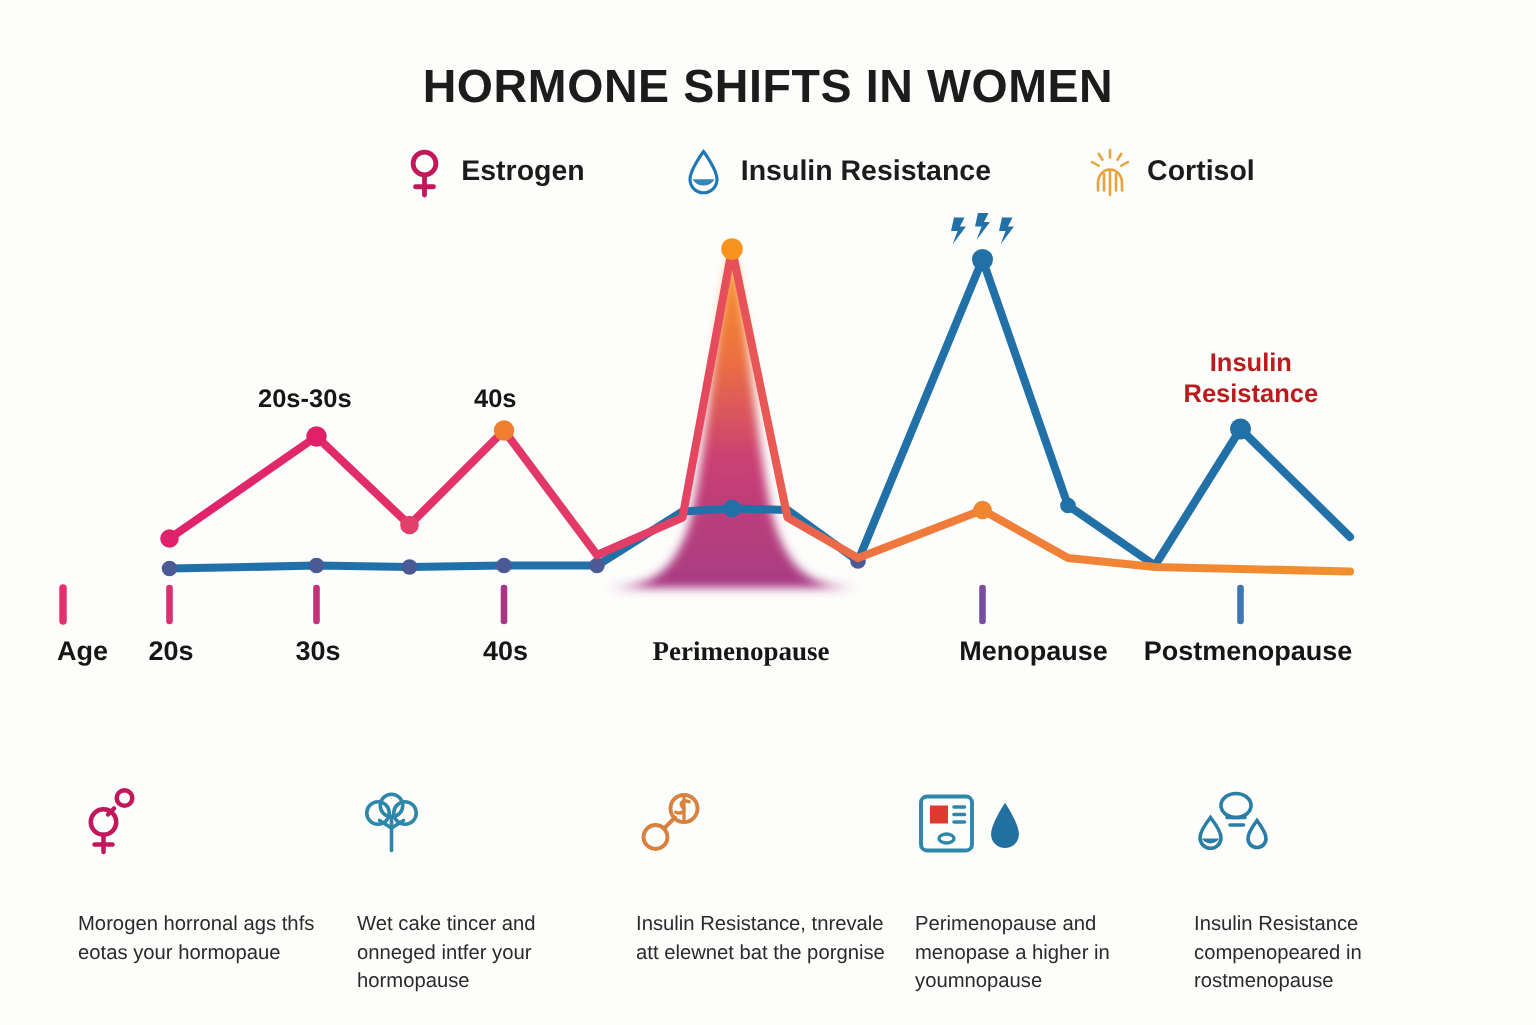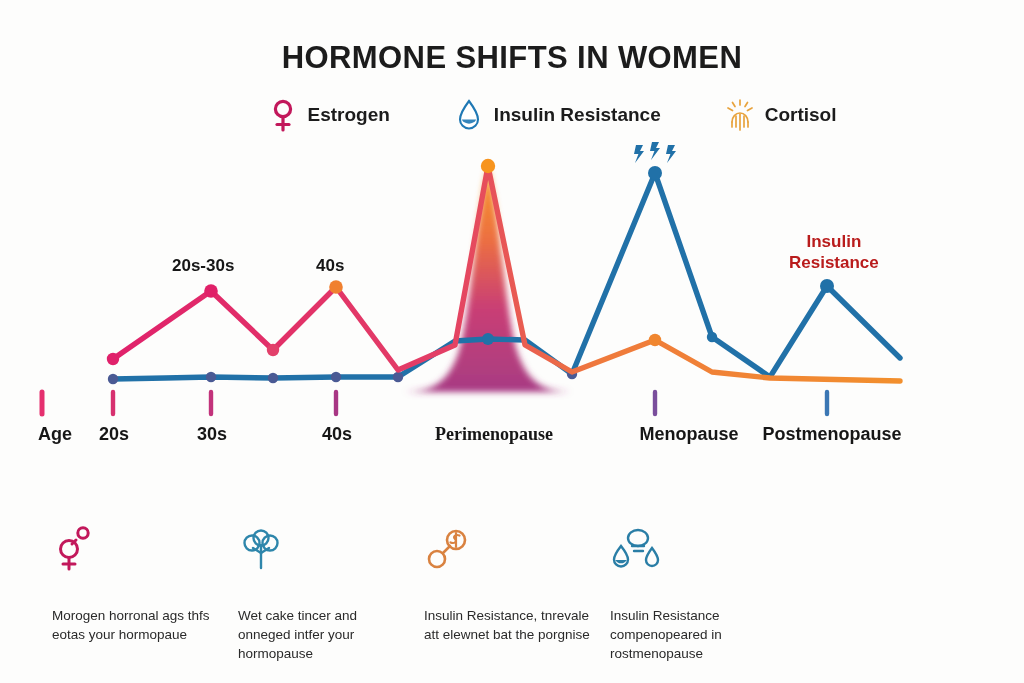--- a/index.html
+++ b/index.html
@@ -327,20 +327,42 @@
               <line x1="19" y1="27" x2="26" y2="20" stroke-linecap="round"></line>
               <path d="M35.5 9.5 c-4 -1.5 -7 1 -4.5 3.5 c2.5 2.5 -0.5 5 -4.5 3.5" stroke-width="2.2" stroke-linecap="round"></path>
               <line x1="32" y1="7" x2="32" y2="21" stroke-width="2.2" stroke-linecap="round"></line>
             </g>
           </svg>
         </span>
       </div>
       <div class="note-text">Insulin Resistance, tnrevale att elewnet bat the porgnise</div>
     </div>
 
+    <div class="note">
+      <div class="note-icons">
+        <span>
+          <svg viewBox="0 0 42 46" width="42" height="46" aria-hidden="true">
+            <rect x="4" y="6" width="34" height="36" rx="4" fill="none" stroke="#2e86ab" stroke-width="2.6"></rect>
+            <rect x="10" y="12" width="12" height="12" fill="#e03a2f"></rect>
+            <g stroke="#2e86ab" stroke-width="2.4" stroke-linecap="round">
+              <line x1="26" y1="13" x2="33" y2="13"></line>
+              <line x1="26" y1="18" x2="33" y2="18"></line>
+              <line x1="26" y1="23" x2="33" y2="23"></line>
+            </g>
+            <ellipse cx="21" cy="34" rx="5" ry="3" fill="none" stroke="#2e86ab" stroke-width="2.2"></ellipse>
+          </svg>
+        </span>
+        <span>
+          <svg viewBox="0 0 28 40" width="26" height="40" aria-hidden="true">
+            <path d="M14 3 C14 3 4 18 4 25.5 A10 10 0 0 0 24 25.5 C24 18 14 3 14 3 Z" fill="#2170a0"></path>
+          </svg>
+        </span>
+      </div>
+      <div class="note-text">Perimenopause and menopase a higher in youmnopause</div>
+    </div>
 
     <div class="note">
       <div class="note-icons">
         <span>
           <svg viewBox="0 0 52 46" width="52" height="46" aria-hidden="true">
             <g fill="none" stroke="#2a7ea6" stroke-width="2.4">
               <ellipse cx="28" cy="12" rx="10" ry="8"></ellipse>
               <line x1="22" y1="20" x2="34" y2="20" stroke-linecap="round"></line>
               <line x1="24" y1="25" x2="33" y2="25" stroke-linecap="round"></line>
               <path d="M11 20 C11 20 4 29 4 33.5 A7 7 0 0 0 18 33.5 C18 29 11 20 11 20 Z"></path>

